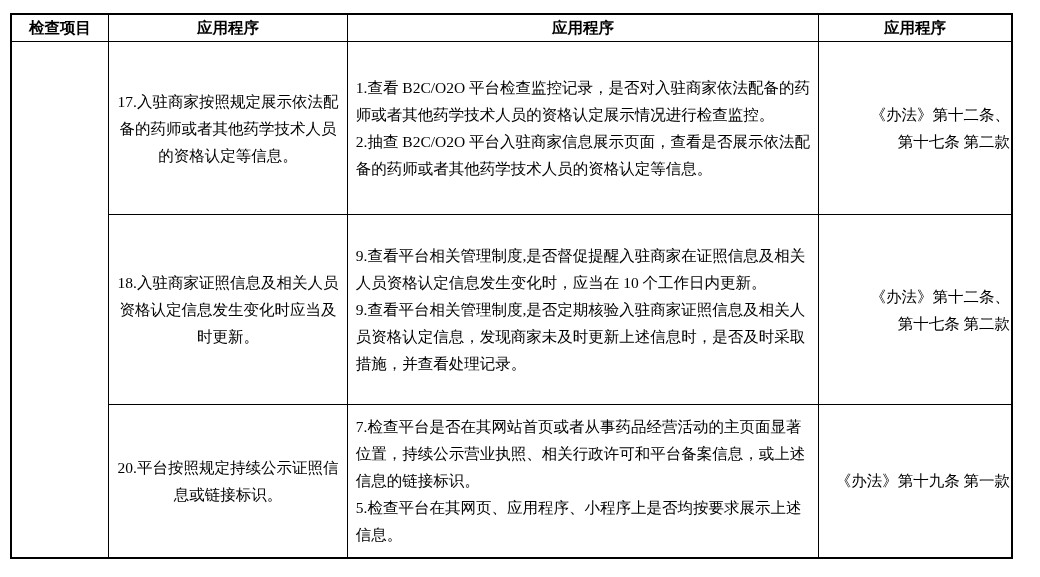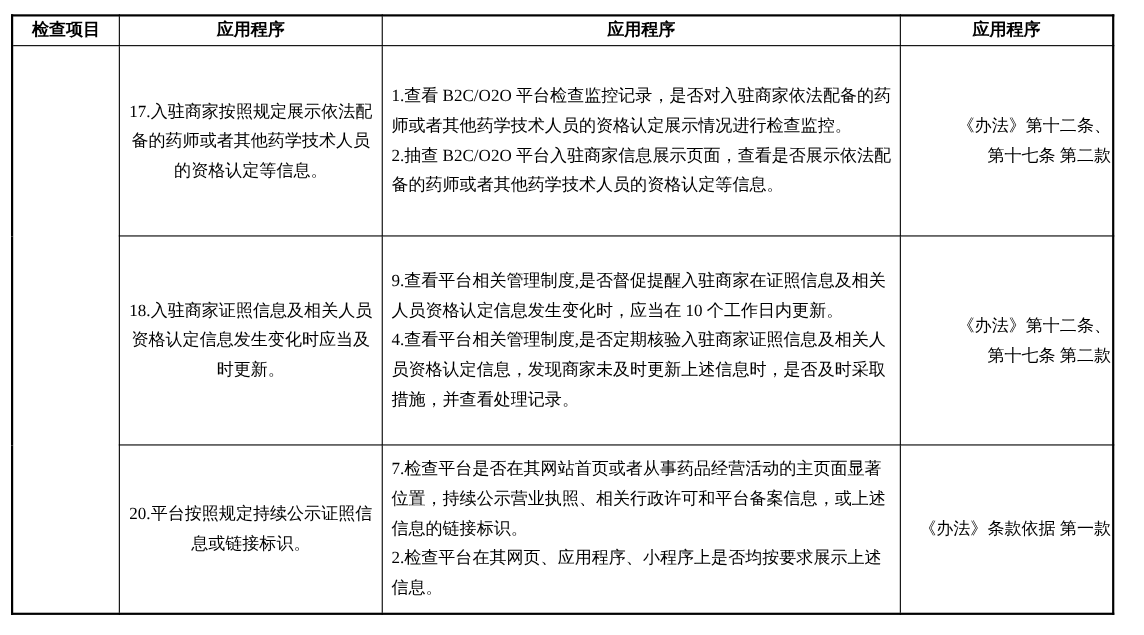--- a/index.html
+++ b/index.html
@@ -84,27 +84,27 @@
         <p class="para">1.查看 B2C/O2O 平台检查监控记录，是否对入驻商家依法配备的药师或者其他药学技术人员的资格认定展示情况进行检查监控。</p>
         <p class="para">2.抽查 B2C/O2O 平台入驻商家信息展示页面，查看是否展示依法配备的药师或者其他药学技术人员的资格认定等信息。</p>
       </td>
       <td class="cell-basis">《办法》第十二条、
 第十七条 第二款</td>
     </tr>
     <tr class="row-18">
       <td class="cell-keypoint">18.入驻商家证照信息及相关人员资格认定信息发生变化时应当及时更新。</td>
       <td class="cell-content">
         <p class="para">9.查看平台相关管理制度,是否督促提醒入驻商家在证照信息及相关人员资格认定信息发生变化时，应当在 10 个工作日内更新。</p>
-        <p class="para">4.查看平台相关管理制度,是否定期核验入驻商家证照信息及相关人员资格认定信息，发现商家未及时更新上述信息时，是否及时采取措施，并查看处理记录。</p>
+        <p class="para">9.查看平台相关管理制度,是否定期核验入驻商家证照信息及相关人员资格认定信息，发现商家未及时更新上述信息时，是否及时采取措施，并查看处理记录。</p>
       </td>
       <td class="cell-basis">《办法》第十二条、
 第十七条 第二款</td>
     </tr>
     <tr class="row-19">
       <td class="cell-keypoint">20.平台按照规定持续公示证照信息或链接标识。</td>
       <td class="cell-content">
         <p class="para">7.检查平台是否在其网站首页或者从事药品经营活动的主页面显著位置，持续公示营业执照、相关行政许可和平台备案信息，或上述信息的链接标识。</p>
-        <p class="para">2.检查平台在其网页、应用程序、小程序上是否均按要求展示上述信息。</p>
+        <p class="para">5.检查平台在其网页、应用程序、小程序上是否均按要求展示上述信息。</p>
       </td>
-      <td class="cell-basis">《办法》条款依据 第一款</td>
+      <td class="cell-basis">《办法》第十九条 第一款</td>
     </tr>
   </tbody>
 </table>
 
 </body></html>

